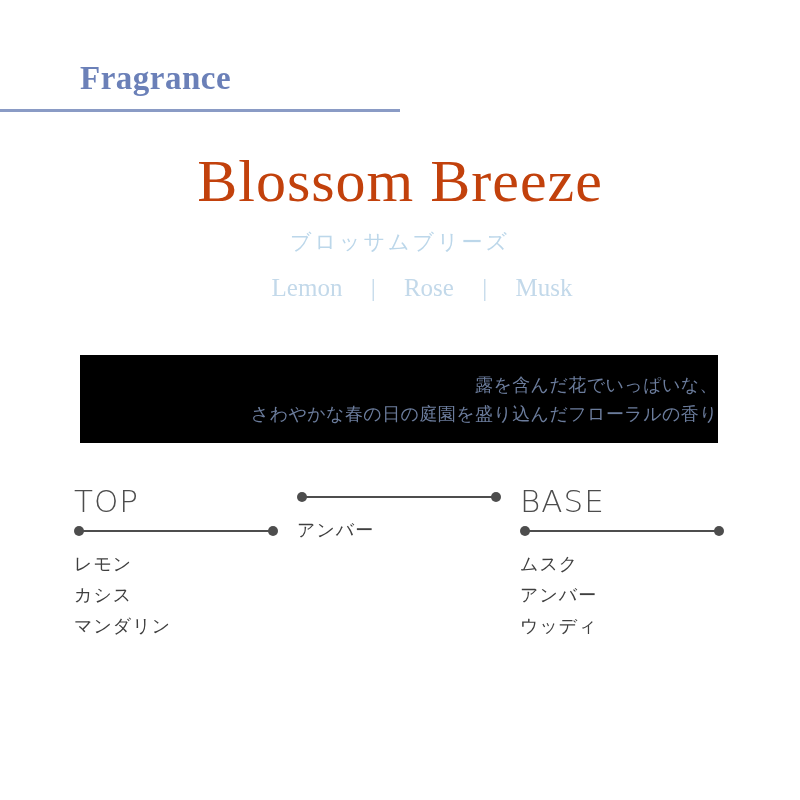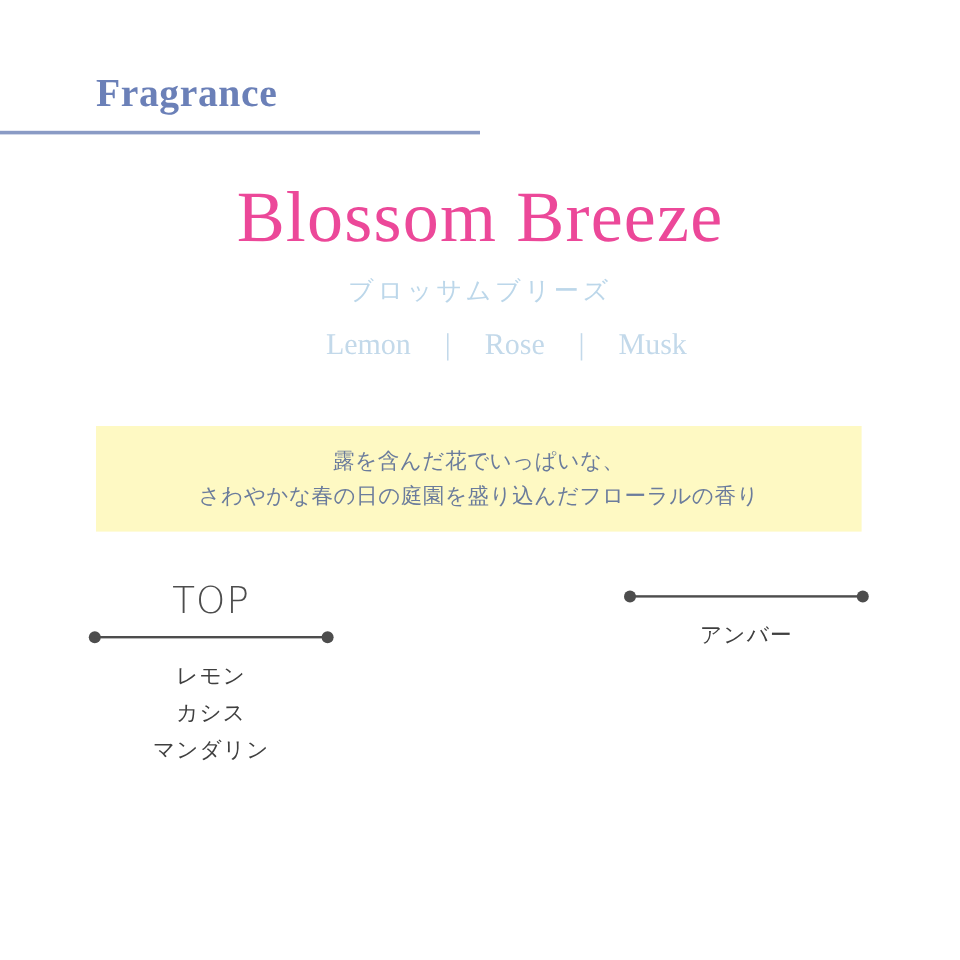--- a/index.html
+++ b/index.html
@@ -44,21 +44,21 @@
     position: absolute;
     left: 0;
     top: 148px;
     width: 800px;
     text-align: center;
   }
   .product-title {
     font-family: "Liberation Serif", "DejaVu Serif", serif;
     font-size: 60px;
     font-weight: 400;
-    color: #ec4899;
+    color: #c2410c;
     letter-spacing: 1px;
     line-height: 1.12;
   }
   .product-subtitle {
     font-family: Liberation Serif, serif;
     font-size: 21px;
     font-weight: 400;
     color: #bcd7ea;
     letter-spacing: 3px;
     margin-top: 14px;
@@ -79,24 +79,24 @@
     color: #c3d9ea;
   }
 
   
   .description-box {
     position: absolute;
     left: 80px;
     top: 355px;
     width: 638px;
     height: 88px;
-    background: #fef9c3;
+    background: #000000;
     display: flex;
     flex-direction: column;
-    align-items: center;
+    align-items: flex-end;
     justify-content: center;
   }
   .description-line {
     font-family: "DejaVu Sans", "Liberation Sans", sans-serif;
     font-size: 18px;
     color: #6b7c9c;
     line-height: 1.62;
     letter-spacing: 0.4px;
     white-space: nowrap;
   }
@@ -105,21 +105,21 @@
   .pyramid {
     position: absolute;
     left: 74px;
     top: 484px;
     width: 650px;
     display: flex;
     justify-content: space-between;
   }
   .note-col {
     width: 204px;
-    text-align: center;
+    text-align: left;
   }
   .note-label {
     font-family: "DejaVu Sans", "Liberation Sans", sans-serif;
     font-size: 31px;
     font-weight: 300;
     color: #4d4d4d;
     letter-spacing: 1px;
     line-height: 1.1;
   }
   .note-rule {
@@ -202,14 +202,27 @@
     <div class="note-rule">
       <span class="dot left"></span>
       <span class="bar"></span>
       <span class="dot right"></span>
     </div>
     <div class="note-items">
       <div class="note-item">アンバー</div>
     </div>
   </div>
 
+  <div class="note-col">
+    <div class="note-label">BASE</div>
+    <div class="note-rule">
+      <span class="dot left"></span>
+      <span class="bar"></span>
+      <span class="dot right"></span>
+    </div>
+    <div class="note-items">
+      <div class="note-item">ムスク</div>
+      <div class="note-item">アンバー</div>
+      <div class="note-item">ウッディ</div>
+    </div>
+  </div>
 
 </div>
 
 </body></html>

